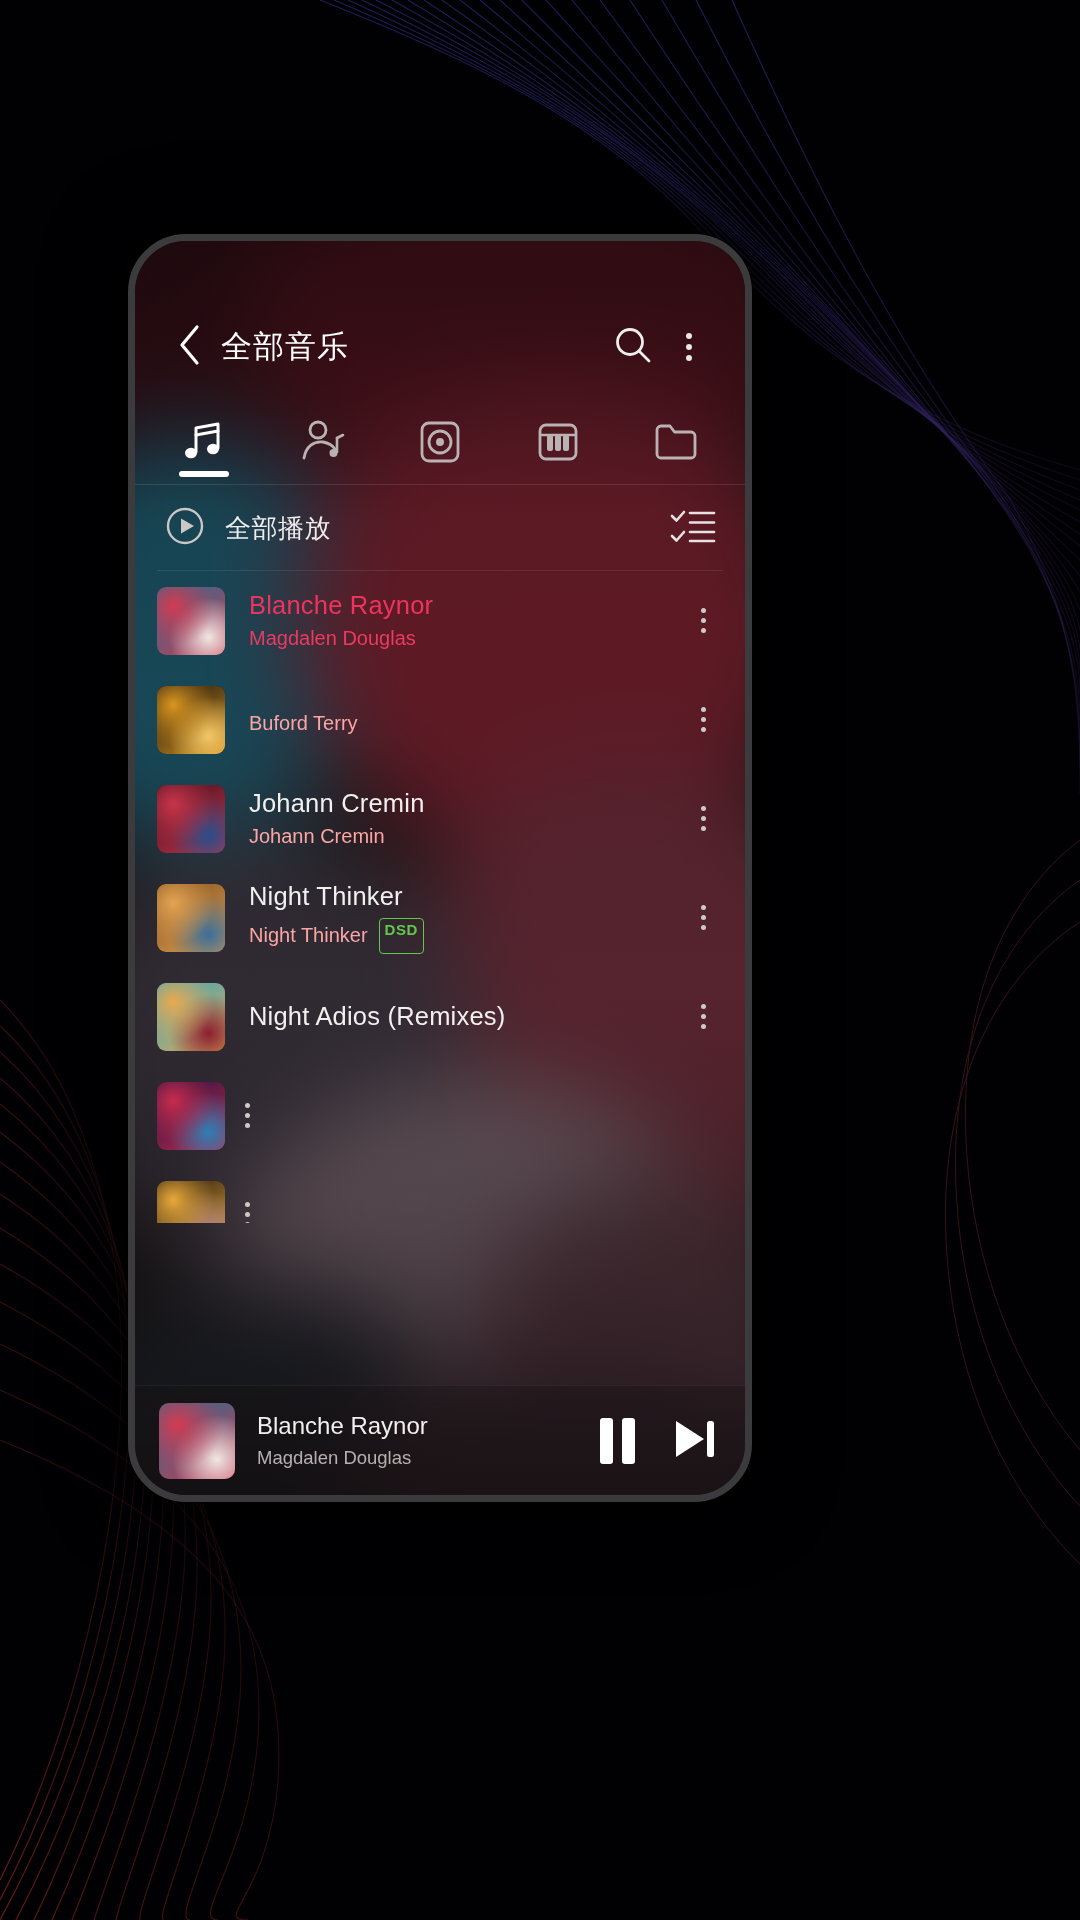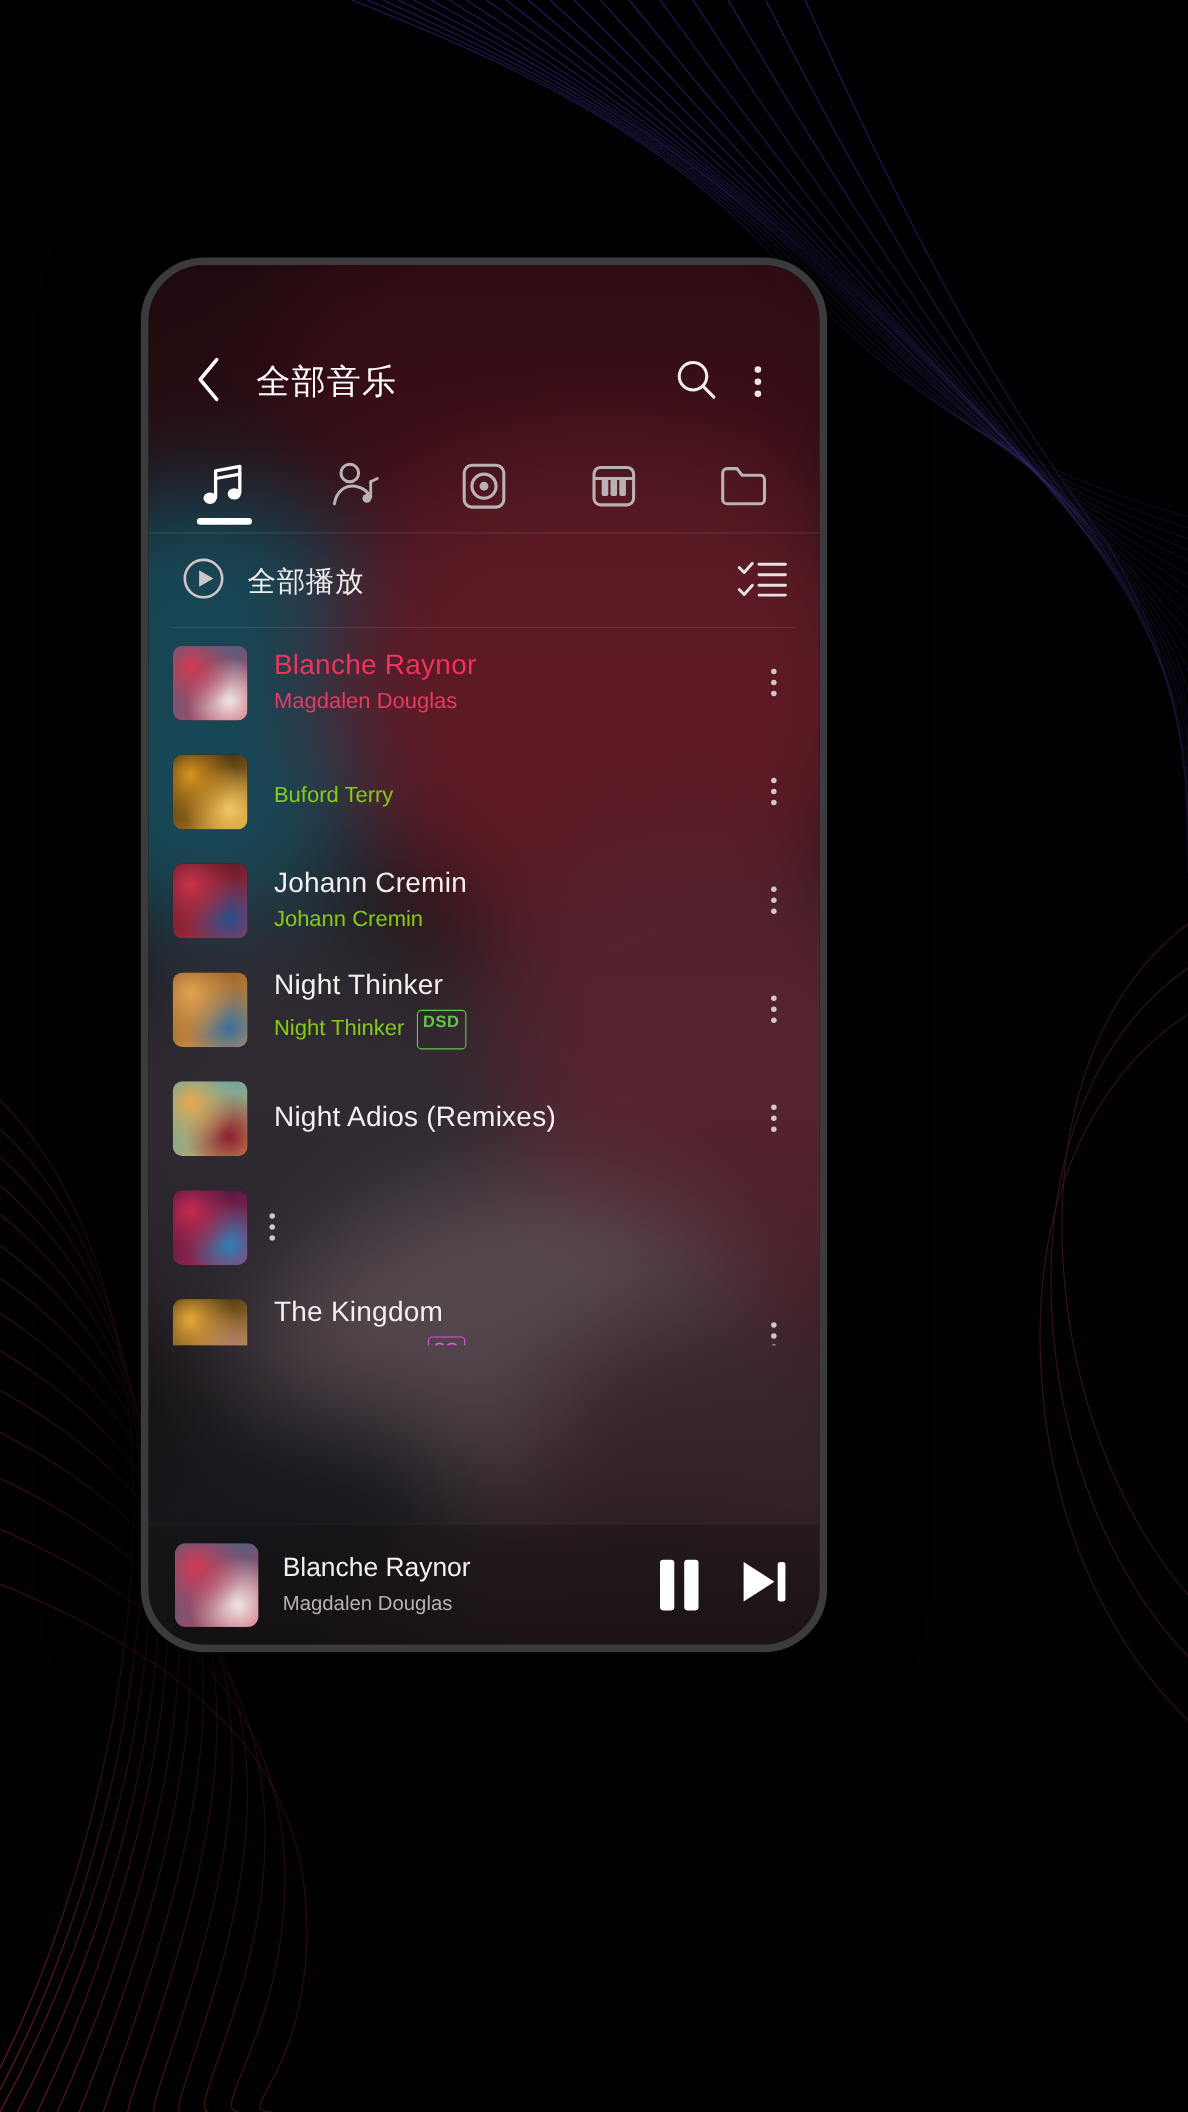--- a/index.html
+++ b/index.html
@@ -36,21 +36,21 @@
   .bg-blur .b { position:absolute; border-radius:50%; }
   .scrim { position:absolute; inset:0; background:linear-gradient(180deg, rgba(10,6,7,.55) 0%, rgba(12,8,9,.30) 22%, rgba(14,10,11,.25) 60%, rgba(10,7,8,.55) 100%); }
 
   
   .header {
     position:relative; height:104px;
     display:flex; align-items:center; padding:0 28px;
     margin-top:54px;
   }
   .back-btn { width:52px; height:52px; display:flex; align-items:center; justify-content:center; cursor:pointer; }
-  .title { color:#fff; font-size:31px; letter-spacing:1px; margin-left:18px; white-space:nowrap;text-align:center; }
+  .title { color:#fff; font-size:31px; letter-spacing:1px; margin-left:6px; white-space:nowrap;text-align:center; }
   .header-spacer { flex:1; }
   .hdr-icon { width:56px; height:56px; display:flex; align-items:center; justify-content:center; cursor:pointer; }
   .dots-vert { display:flex; flex-direction:column; gap:5px; align-items:center; }
   .dots-vert i { width:6px; height:6px; border-radius:50%; background:#e9e6e6; display:block; }
 
   
   .tabs { position:relative; display:flex; height:86px; align-items:center; padding:0 10px; }
   .tab { flex:1; display:flex; flex-direction:column; align-items:center; justify-content:center; cursor:pointer; height:86px; position:relative; }
   .tab svg { display:block; }
   .tab .tab-underline { position:absolute; bottom:8px; width:50px; height:6px; border-radius:3px; background:#fff; }
@@ -67,21 +67,21 @@
   .select-icon { margin-left:auto; cursor:pointer; display:flex; align-items:center; }
 
   
   .list { position:relative; height:652px; overflow:hidden; }
   .row { position:relative; height:99px; display:flex; align-items:center; padding:0 20px 0 22px; }
   .art { width:68px; height:68px; border-radius:9px; flex:0 0 68px; overflow:hidden; position:relative; background:#222; }
   .art > span { position:absolute; inset:0; display:block; }
   .meta { margin-left:24px; flex:1; min-width:0; }
   .s-title { font-size:25.5px; color:#f2efef; white-space:nowrap; overflow:hidden; text-overflow:ellipsis; letter-spacing:.2px; }
   .s-sub { margin-top:7px; display:flex; align-items:center; gap:11px; }
-  .s-artist { font-size:20px; color:#84cc16; white-space:nowrap; overflow:hidden; text-overflow:ellipsis; }
+  .s-artist { font-size:20px; color:#fca5a5; white-space:nowrap; overflow:hidden; text-overflow:ellipsis; }
   .row.active .s-title { color:#f0335c; }
   .row.active .s-artist { color:#e8entity; }
   .row.active .s-artist { color:#ea3a60; }
   .badge {
     font-size:15px; line-height:1; padding:3px 5px 16px; border-radius:4px;
     border:1.6px solid currentColor; letter-spacing:.5px; font-weight:600; flex:0 0 auto;
   }
   .row-menu { width:44px; height:60px; display:flex; align-items:center; justify-content:center; cursor:pointer; flex:0 0 44px; }
   .row-menu .dots-vert i { width:5px; height:5px; background:#cfc9c9; }
 
@@ -383,27 +383,20 @@
                 <i></i>
                 <i></i>
                 <i></i>
               </span>
             </div>
           </div>
           <div class="row">
             <div class="art">
               <span style="background:radial-gradient(circle at 24% 28%, #e8a93a 0%, transparent 58%),radial-gradient(circle at 76% 74%, #b0827c 0%, transparent 55%),linear-gradient(145deg, #120b0a 0%, #e8a93a 100%);"></span>
             </div>
-            <div class="meta">
-              <div class="s-title">The Kingdom</div>
-              <div class="s-sub">
-                <div class="s-artist">Charlie Torphy</div>
-                <span class="badge" style="color: rgb(234, 79, 230);">SQ</span>
-              </div>
-            </div>
             <div class="row-menu">
               <span class="dots-vert">
                 <i></i>
                 <i></i>
                 <i></i>
               </span>
             </div>
           </div>
         </div>
 

